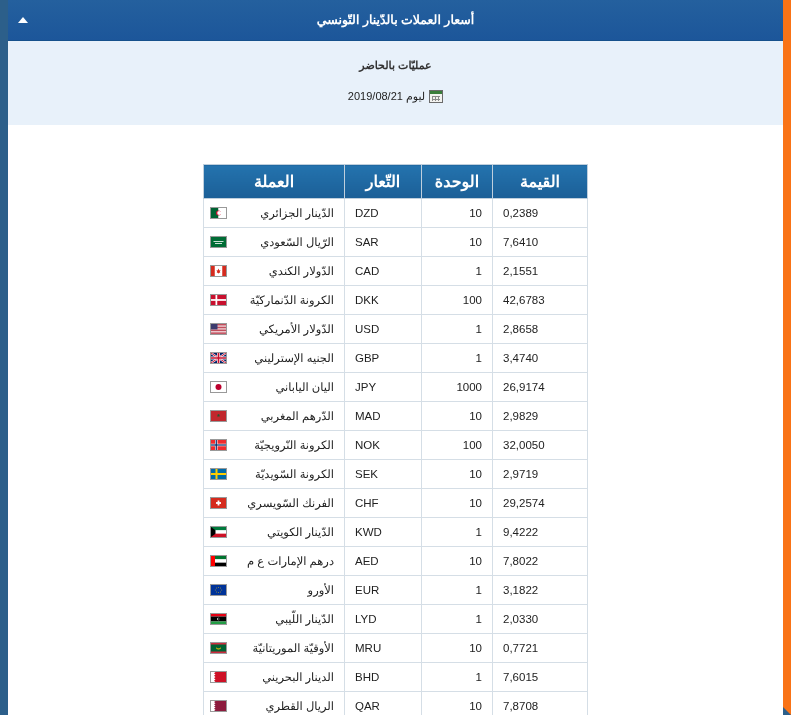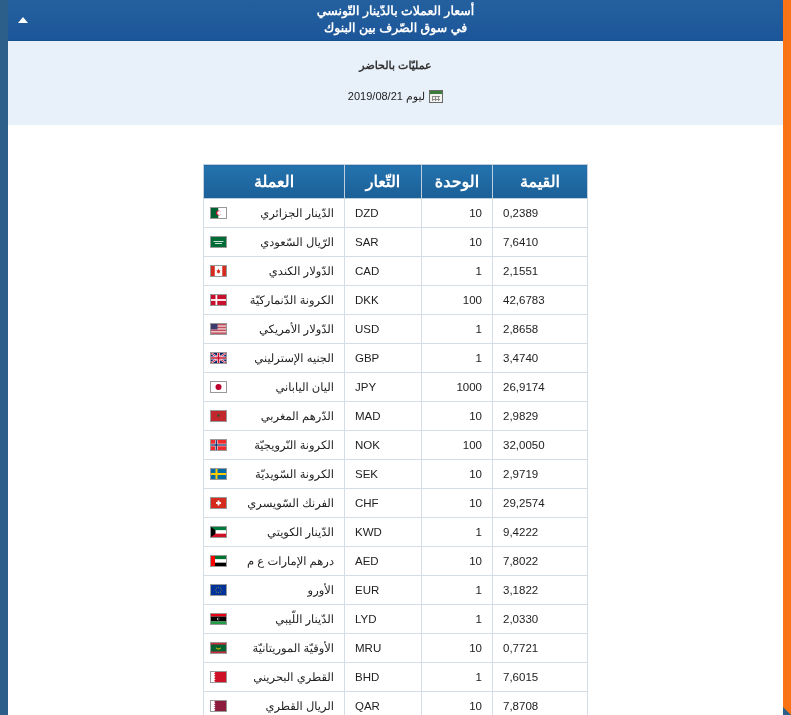--- a/index.html
+++ b/index.html
@@ -175,21 +175,20 @@
   .flag svg { display:block; width:100%; height:100%; }
 </style>
 </head>
 <body>
 
 <div class="page">
 
   <div class="header-bar">
     <div class="header-title">
       <span>أسعار العملات بالدّينار التّونسي</span>
-      <span class="line2">في سوق الصّرف بين البنوك</span>
     </div>
     <div class="collapse-arrow"></div>
   </div>
 
   <div class="info-band">
     <div class="info-subtitle">عمليّات بالحاضر</div>
     <div class="info-date-row">
       <span class="calendar-icon"></span>
       <span class="date-text">ليوم 2019/08/21</span>
     </div>
@@ -420,21 +419,21 @@
                   <rect width="30" height="3" fill="#cd2a3e"></rect>
                   <rect y="17" width="30" height="3" fill="#cd2a3e"></rect>
                   <path d="M10 8 A5 5 0 0 0 20 8 A5.5 5.5 0 0 1 10 8" fill="#ffc400"></path>
                 </svg>
               </span></td>
           </tr>
           <tr>
             <td class="c-value">7,6015</td>
             <td class="c-unit">1</td>
             <td class="c-code">BHD</td>
-            <td class="c-name"><span>القطري البحريني</span><span class="flag">
+            <td class="c-name"><span>الدينار البحريني</span><span class="flag">
                 <svg viewBox="0 0 30 20">
                   <rect width="30" height="20" fill="#ce1126"></rect>
                   <path d="M0 0 L9 0 L6 2.5 L9 5 L6 7.5 L9 10 L6 12.5 L9 15 L6 17.5 L9 20 L0 20 Z" fill="#fff"></path>
                 </svg>
               </span></td>
           </tr>
           <tr>
             <td class="c-value">7,8708</td>
             <td class="c-unit">10</td>
             <td class="c-code">QAR</td>

